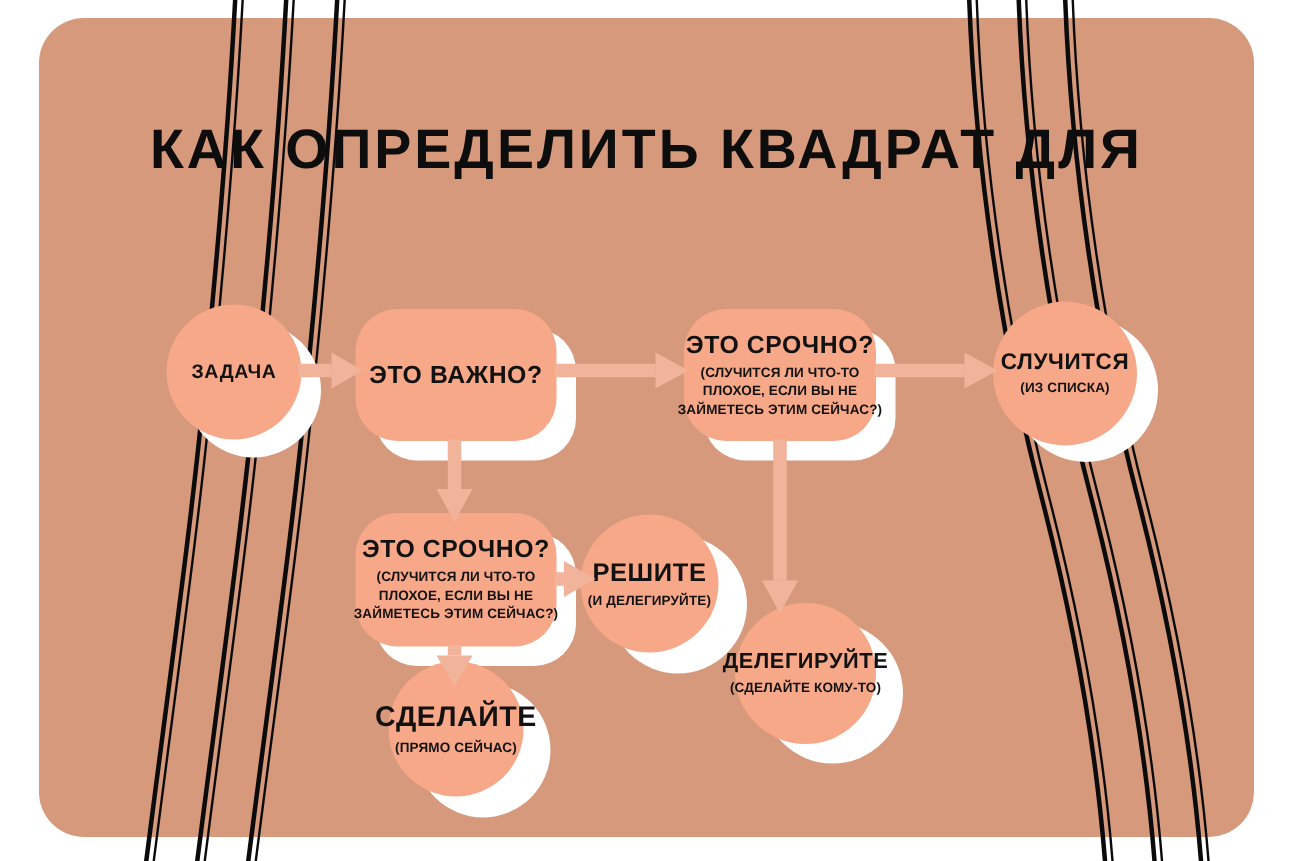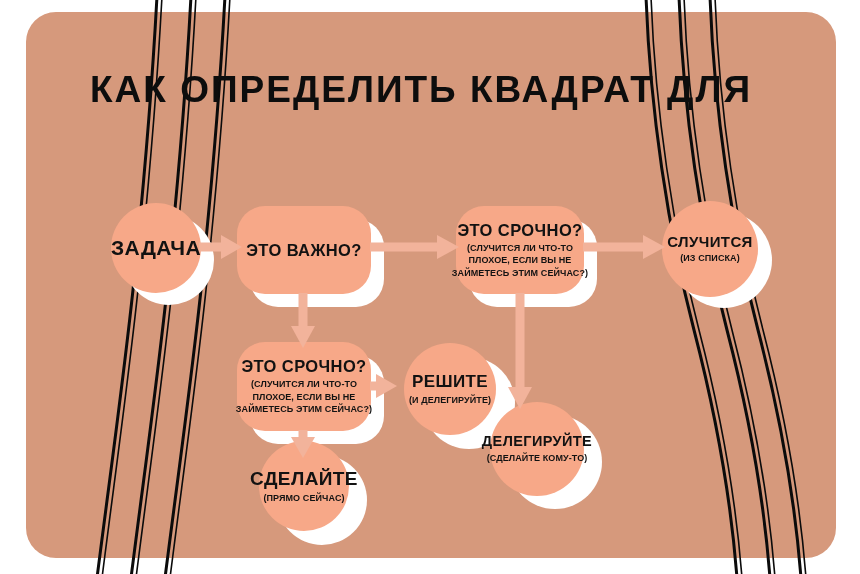--- a/index.html
+++ b/index.html
@@ -19,21 +19,21 @@
     color:var(--text);
   }
   .card{
     position:absolute;left:26px;top:12px;width:810px;height:546px;
     border-radius:30px;background:var(--card-bg);
   }
   svg.layer{position:absolute;left:0;top:0;width:860px;height:574px;pointer-events:none}
   .wavy{fill:none;stroke:var(--line-color);stroke-linecap:round}
   .arrow{fill:var(--arrow-fill)}
   .title{
-    position:absolute;left:90px;top:64px;margin:0;
+    position:absolute;left:90px;top:64px;margin:10px;
     font-size:37px;font-weight:800;letter-spacing:2px;line-height:1.42;
     color:#0d0d0d;text-transform:uppercase;
   }
   .title span{display:block;white-space:nowrap}
   .node{position:absolute}
   .node .shadow{
     position:absolute;inset:0;border-radius:inherit;background:var(--shadow);
     transform:translate(var(--sx,12px),var(--sy,12px));
   }
   .node .shape{
@@ -50,24 +50,24 @@
   .node-sub{
     font-weight:700;font-size:9px;line-height:1.38;letter-spacing:.1px;
     color:var(--text);white-space:nowrap;margin-top:2px;
   }
   
   .n-task      {left:111px;top:203px;width:90px;height:90px;--sx:13px;--sy:12px}
   .n-important {left:237px;top:206px;width:134px;height:88px;--sx:13px;--sy:13px}
   .n-urgent-top{left:456px;top:206px;width:128px;height:88px;--sx:13px;--sy:13px}
   .n-eliminate {left:662px;top:201px;width:96px;height:96px;--sx:14px;--sy:11px}
   .n-urgent-mid{left:237px;top:342px;width:134px;height:89px;--sx:13px;--sy:13px}
-  .n-decide    {left:404px;top:343px;width:92px;height:92px;--sx:19px;--sy:14px}
+  .n-decide    {left:387px;top:343px;width:92px;height:92px;--sx:19px;--sy:14px}
   .n-delegate  {left:490px;top:402px;width:94px;height:94px;--sx:18px;--sy:13px}
   .n-do        {left:259px;top:441px;width:90px;height:90px;--sx:18px;--sy:14px}
-  .n-task .node-title{font-size:21px}
+  .n-task .node-title{font-size:13px}
   .n-eliminate .node-title{font-size:15px}
   .n-delegate .node-title{font-size:14.5px}
   .n-do .node-title{font-size:19px}
   .n-decide .node-title{font-size:17px}
 </style>
 </head>
 <body>
 
 <div class="card"></div>
 

